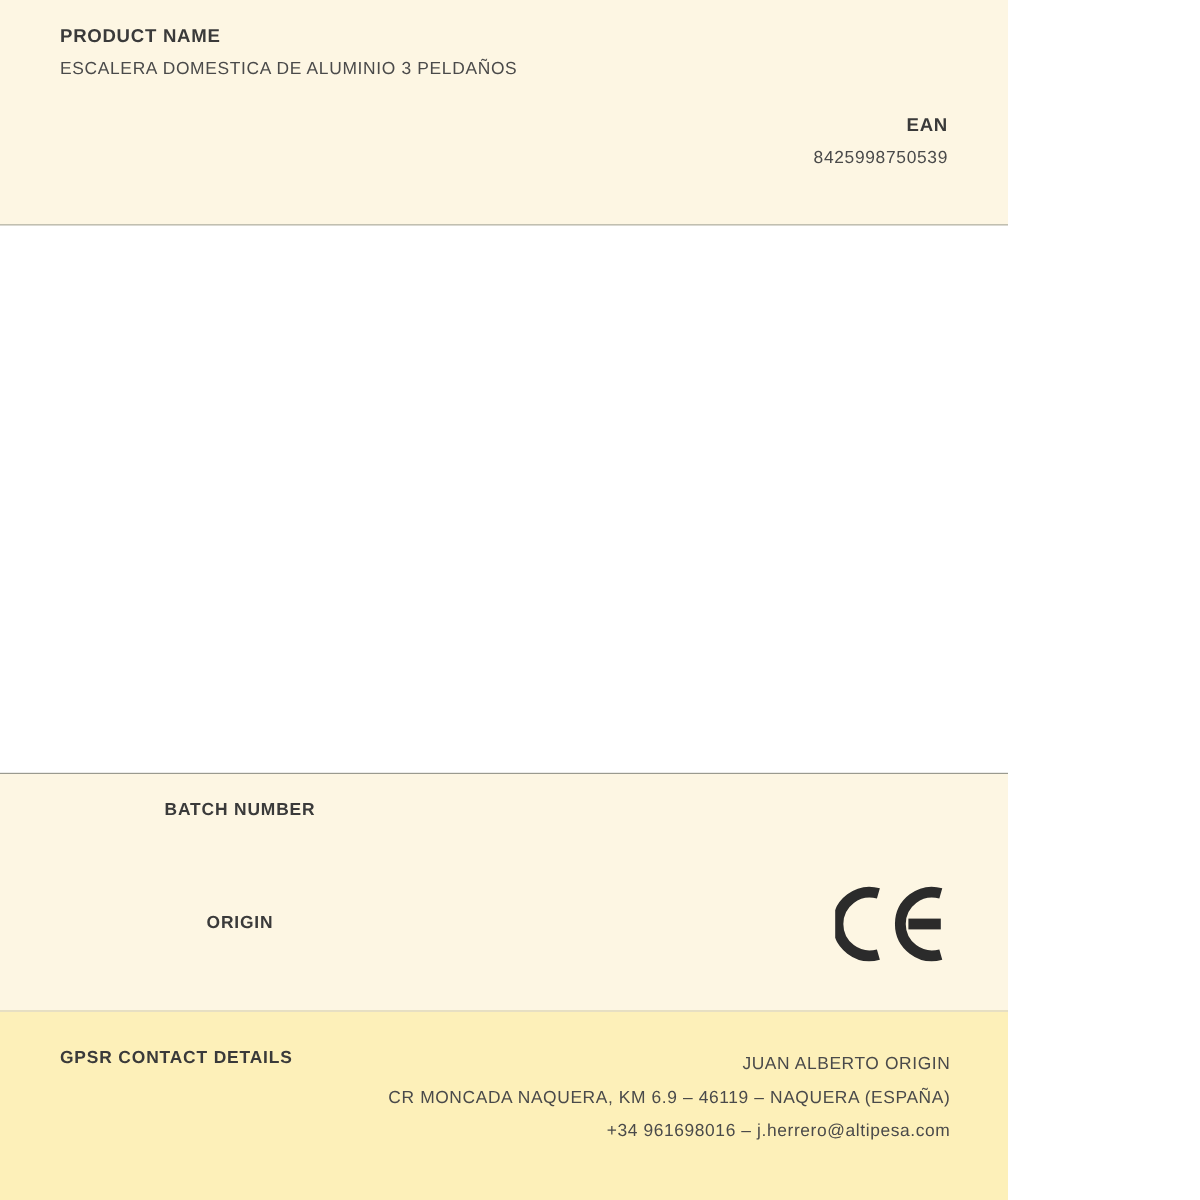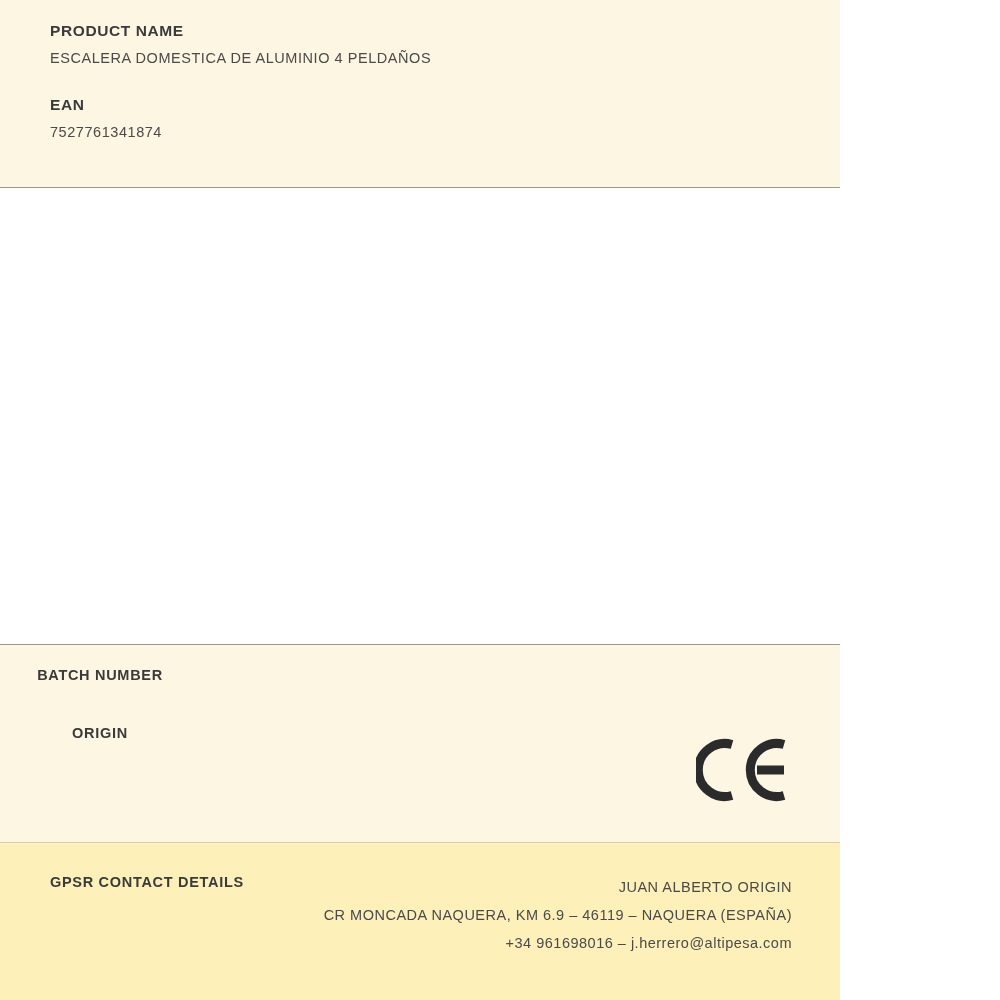--- a/index.html
+++ b/index.html
@@ -42,40 +42,41 @@
     letter-spacing: 0.55px;
     color: #4a4a4a;
     margin: 0;
   }
   .field-block {
     margin-bottom: 28px;
   }
   .field-block.second {
     margin-bottom: 17px;
     margin-top: 30px;
+    text-align: right;
   }
 
   
   .middle-section {
     background: #ffffff;
     flex: 0 0 456px;
     border-bottom: 1px solid #9a9a8f;
   }
 
   
   .info-section {
     position: relative;
     background: #fdf6e3;
     height: 198px;
     box-sizing: border-box;
     border-bottom: 1px solid #d8cfae;
   }
   .info-grid {
     display: grid;
-    grid-template-columns: 1fr 1fr 1fr 1fr;
+    grid-template-columns: 1fr 1fr;
     width: 800px;
     margin: 0;
     padding: 22px 0 0 0;
     text-align: center;
   }
   .info-cell-label {
     font-size: 14.5px;
     font-weight: bold;
     letter-spacing: 0.7px;
     color: #3a3a3a;
@@ -126,25 +127,25 @@
   }
 </style>
 </head>
 <body>
 
 <div class="sheet">
 
   <div class="top-section">
     <div class="field-block">
       <div class="field-label">PRODUCT NAME</div>
-      <div class="field-value">ESCALERA DOMESTICA DE ALUMINIO 4 PELDAÑOS</div>
+      <div class="field-value">ESCALERA DOMESTICA DE ALUMINIO 3 PELDAÑOS</div>
     </div>
     <div class="field-block second">
       <div class="field-label">EAN</div>
-      <div class="field-value">7527761341874</div>
+      <div class="field-value">8425998750539</div>
     </div>
   </div>
 
   <div class="middle-section"></div>
 
   <div class="info-section">
     <div class="info-grid">
       <div>
         <div class="info-cell-label">BATCH NUMBER</div>
         <div class="info-cell-value"></div>

